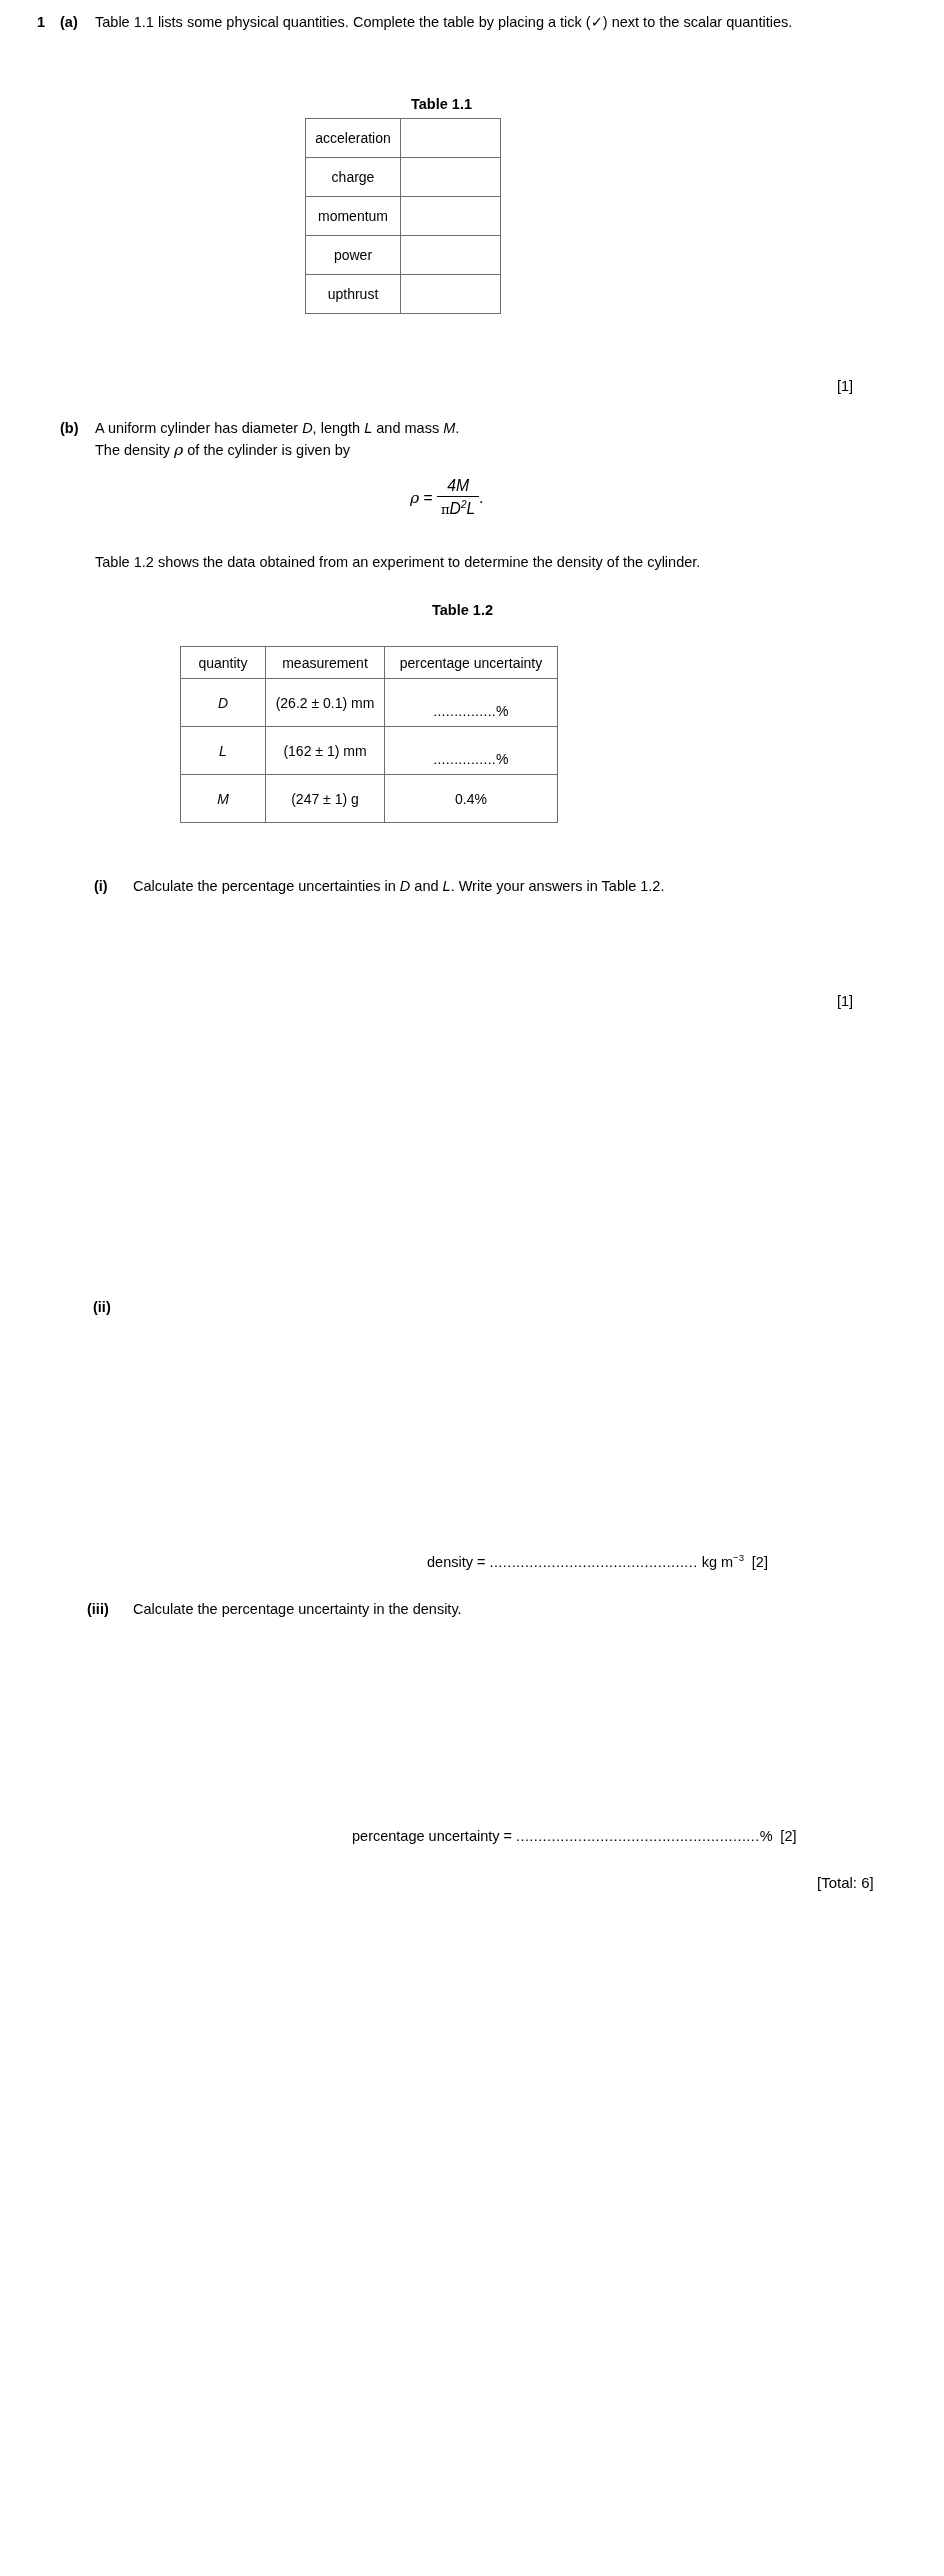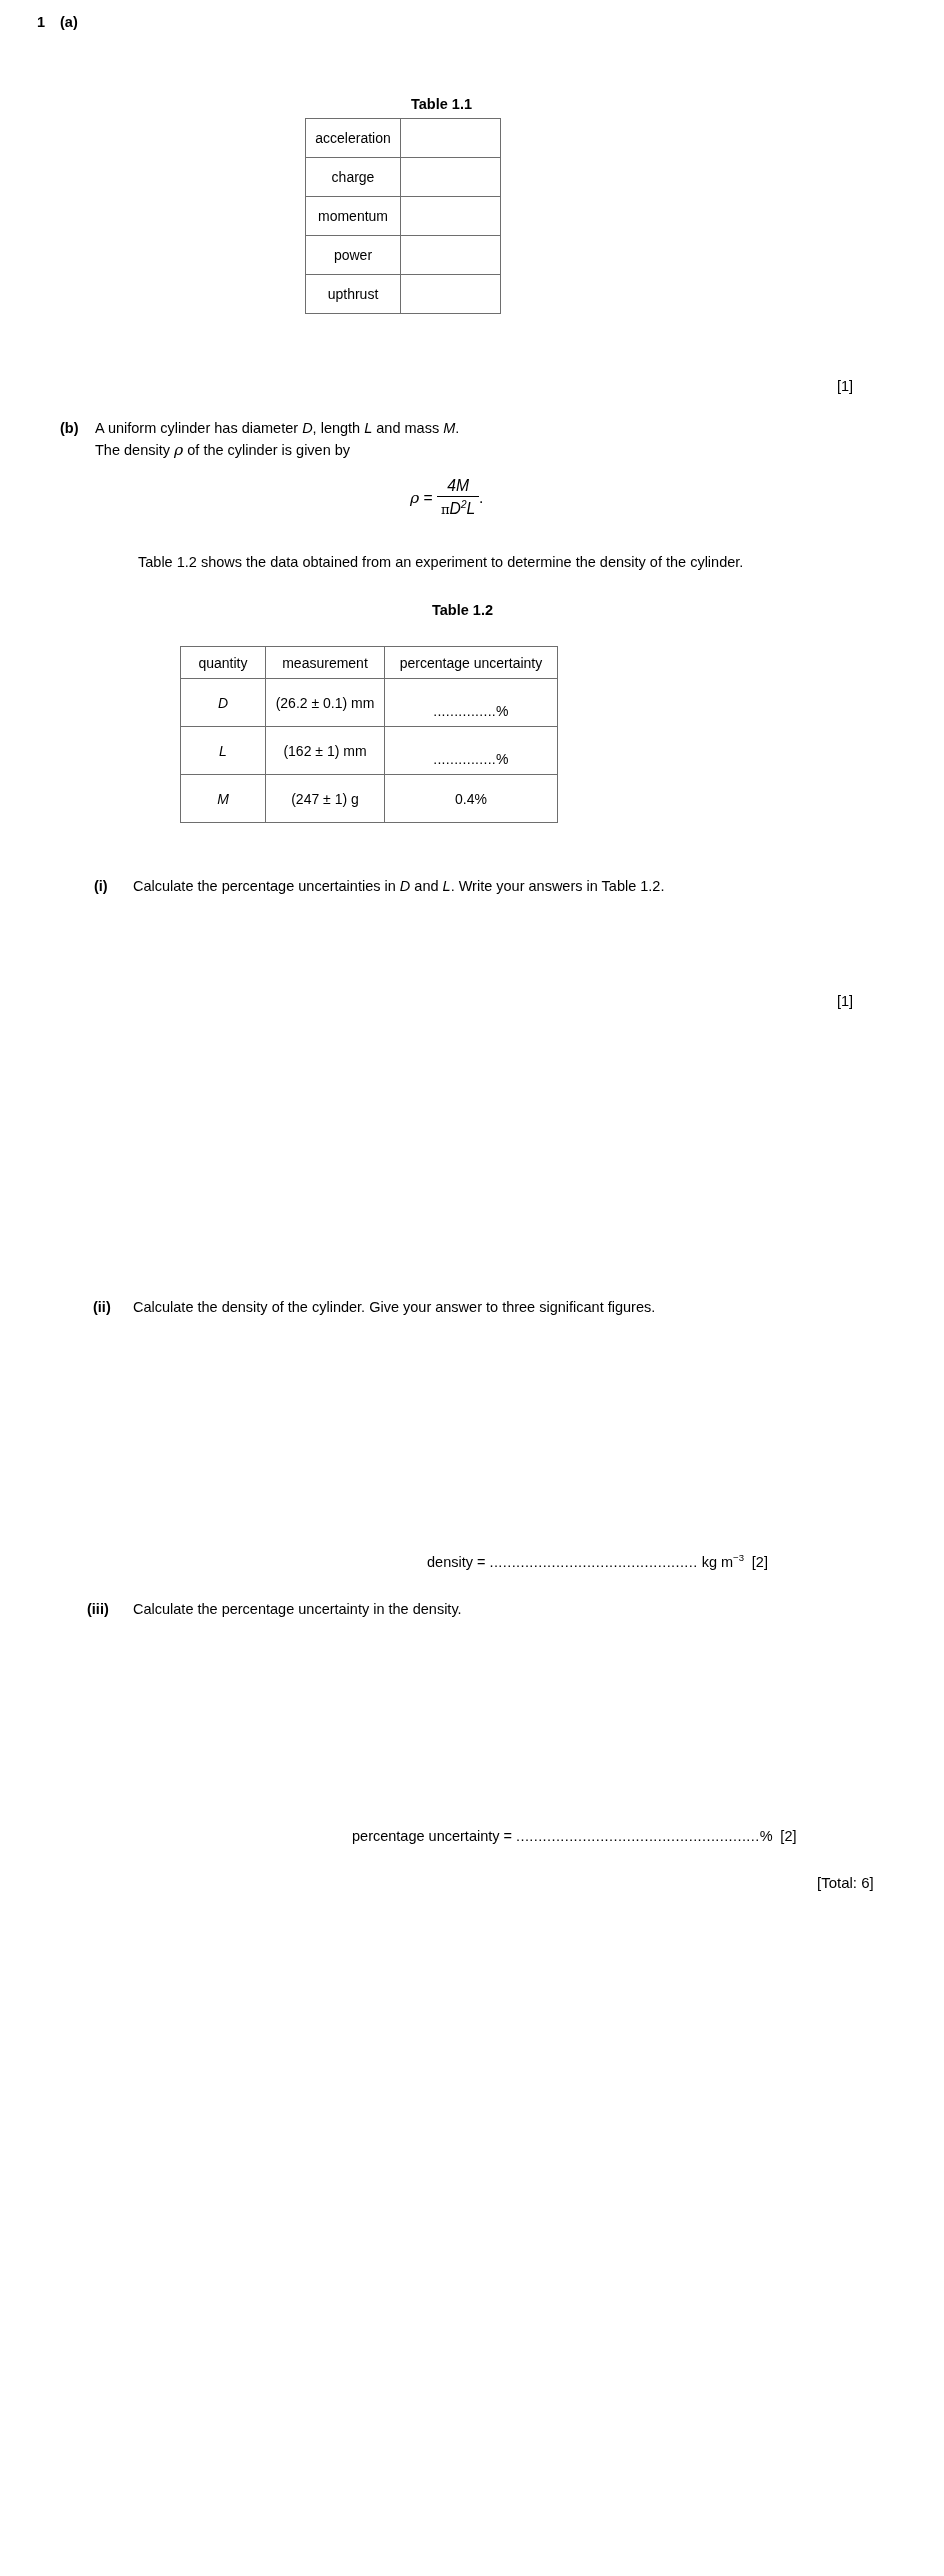--- a/index.html
+++ b/index.html
@@ -161,20 +161,21 @@
   sup.unit { font-size: 0.66em; vertical-align: super; }
 </style>
 </head>
 <body>
 
 <div class="page">
 
   <div class="qnum">1</div>
 
   <div class="partlabel" style="left:60px; top:12.6px;">(a)</div>
+  <div class="bodytext" style="left:95px; top:12.6px; width:774px;">Table 1.1 lists some physical quantities. Complete the table by placing a tick (✓) next to the scalar quantities.</div>
 
   <div class="tablecaption" style="left:385px; top:96px; width:113px;">Table 1.1</div>
 
   <table class="exam" id="table11">
     <tbody>
       <tr>
         <td class="label">acceleration</td>
         <td class="tickcell"></td>
       </tr>
       <tr>
@@ -205,21 +206,21 @@
 
   <div class="equation" style="left:410px; top:478px;">
     <span class="rho">ρ</span>
     <span>=</span>
     <span class="frac">
       <span class="num">4M</span>
       <span class="den"><span class="pisym">π</span><span>D</span><sup class="exp">2</sup><span>L</span></span>
     </span><span style="font-style:normal">.</span>
   </div>
 
-  <div class="bodytext" style="left:95px; top:553px; width:793px;margin-left:43px;">Table 1.2 shows the data obtained from an experiment to determine the density of the cylinder.</div>
+  <div class="bodytext" style="left:95px; top:553px; width:793px;">Table 1.2 shows the data obtained from an experiment to determine the density of the cylinder.</div>
 
   <div class="tablecaption" style="left:406px; top:602px; width:113px;">Table 1.2</div>
 
   <table class="exam" id="table12">
     <thead>
       <tr>
         <th class="c1">quantity</th>
         <th class="c2">measurement</th>
         <th class="c3">percentage uncertainty</th>
       </tr>
@@ -246,21 +247,20 @@
       </tr>
     </tbody>
   </table>
 
   <div class="partlabel" style="left:94px; top:877px;">(i)</div>
   <div class="bodytext" style="left:133px; top:877px; width:749px;"><span>Calculate the percentage uncertainties in </span><i>D</i><span> and </span><i>L</i><span>. Write your answers in Table 1.2.</span></div>
 
   <div class="mark" style="left:837px; top:993px;">[1]</div>
 
   <div class="partlabel" style="left:93px; top:1298px;">(ii)</div>
-  <div class="bodytext" style="left:133px; top:1298px; width:749px;">Calculate the density of the cylinder. Give your answer to three significant figures.</div>
 
   <div class="answerline" style="left:427px; top:1552px;">
     <span>density =</span>
     <span class="dotfill">...............................................</span>
     <span>kg m</span><sup class="unit">−3</sup>
     <span style="margin-left:3.8px;">[2]</span>
   </div>
 
   <div class="partlabel" style="left:87px; top:1600px;">(iii)</div>
   <div class="bodytext" style="left:133px; top:1600px; width:749px;">Calculate the percentage uncertainty in the density.</div>

